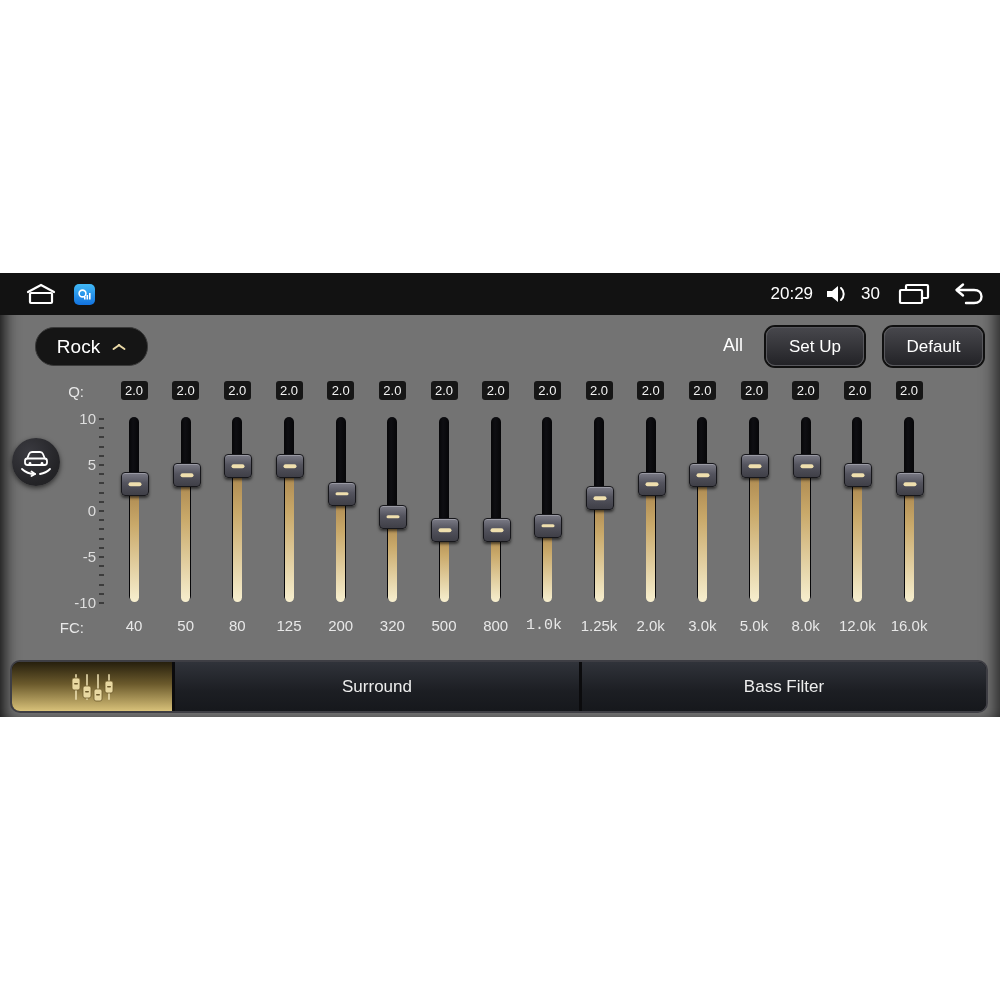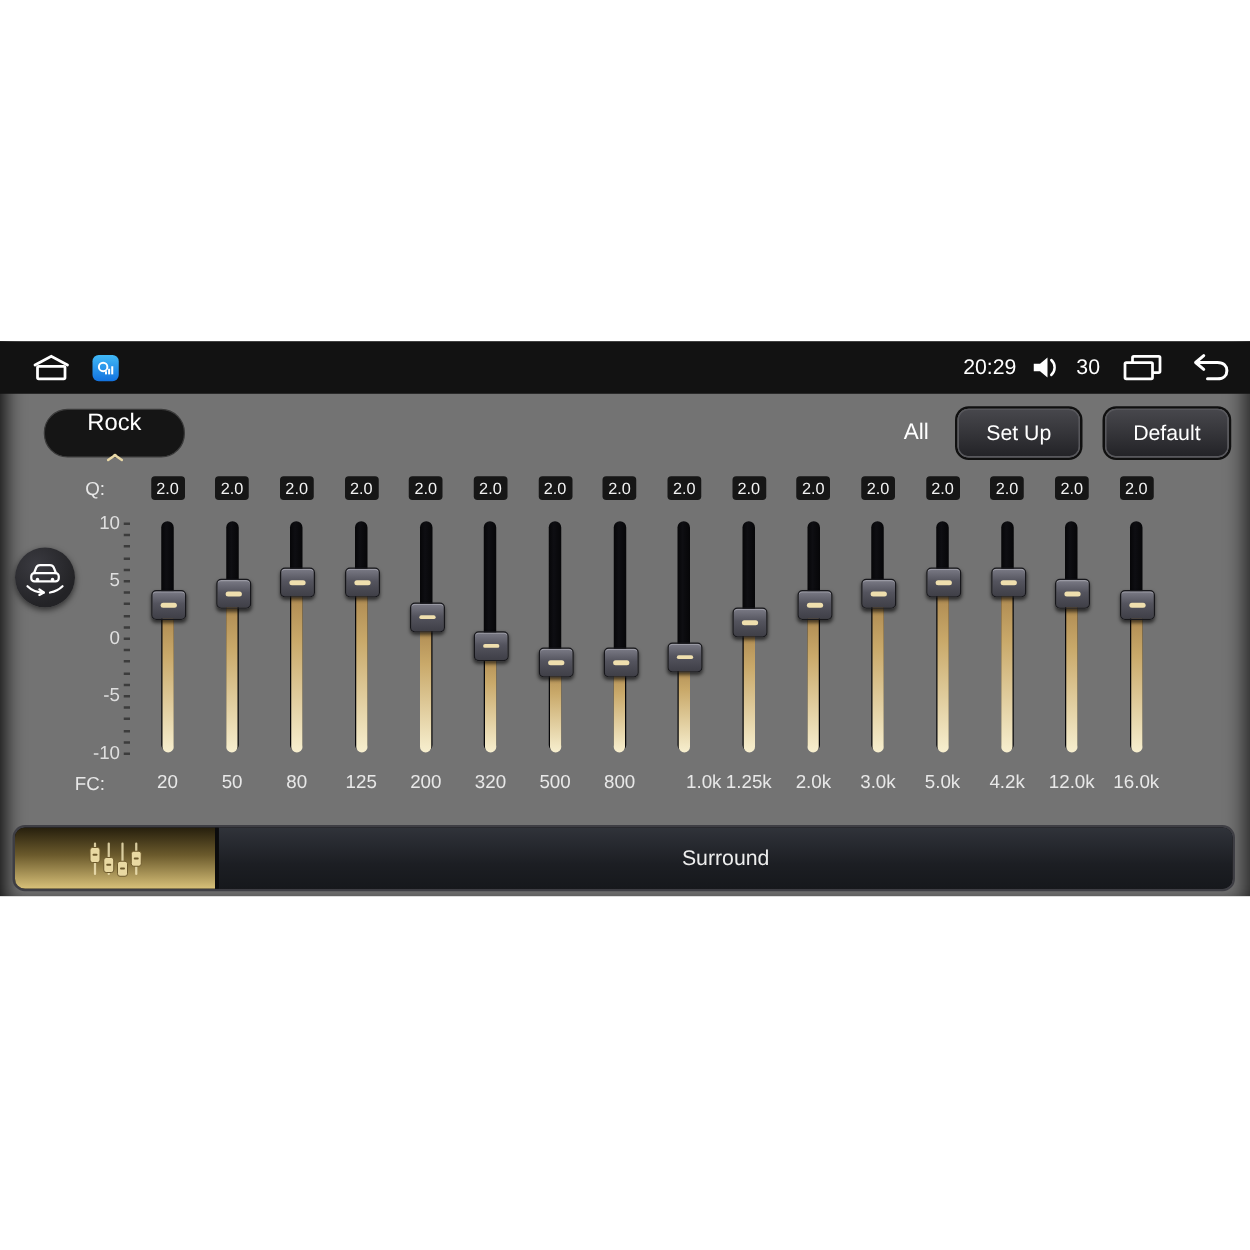--- a/index.html
+++ b/index.html
@@ -8,21 +8,21 @@
     overflow:hidden;box-shadow:inset 14px 0 16px -10px rgba(0,0,0,.9), inset -14px 0 16px -10px rgba(0,0,0,.7);}
   
   .statusbar{position:absolute;left:0;top:0;width:1000px;height:42px;background:#121212;display:flex;align-items:center;}
   .sb-left{display:flex;align-items:center;gap:18px;margin-left:26px;}
   .sb-right{margin-left:auto;margin-right:16px;display:flex;align-items:center;gap:12px;color:#fff;font-size:17px;}
   .app-ico{width:21px;height:21px;border-radius:5px;background:linear-gradient(180deg,#41b9f6,#1272df);
     display:flex;align-items:center;justify-content:center;}
   .sb-icon{display:block;}
   
   .pill{position:absolute;left:35px;top:54px;width:111px;height:37px;border-radius:19px;background:#151515;
-    border:1px solid #3a3a3a;display:flex;align-items:center;justify-content:center;gap:12px;cursor:pointer;flex-direction:column;}
+    border:1px solid #3a3a3a;display:flex;align-items:center;justify-content:center;gap:12px;cursor:pointer;}
   .pill .txt{color:#fff;font-size:19px;}
   .chev{width:14px;height:8px;position:relative;}
   .chev:before,.chev:after{content:"";position:absolute;top:3px;width:9px;height:2.4px;background:#e9d8a6;border-radius:2px;}
   .chev:before{left:0;transform:rotate(-35deg);}
   .chev:after{right:0;transform:rotate(35deg);}
   .all-label{position:absolute;left:712px;top:54px;width:42px;height:37px;line-height:37px;text-align:center;
     color:#fff;font-size:18px;cursor:pointer;}
   .hbtn{position:absolute;top:54px;height:37px;border-radius:9px;color:#fff;font-size:17px;
     background:linear-gradient(180deg,#47474c,#232327);border:1px solid #57575c;box-shadow:0 0 0 2px #101010;
     display:flex;align-items:center;justify-content:center;cursor:pointer;}
@@ -144,21 +144,21 @@
       <div class="tick" style="top: 301.4px;"></div>
       <div class="tick" style="top: 310.6px;"></div>
       <div class="tick" style="top: 319.8px;"></div>
       <div class="tick" style="top: 329px;"></div>
       <div class="qbadge" style="left: 120.5px;">2.0</div>
       <div class="track" style="left: 129px;"></div>
       <div class="fill" style="left: 129.5px; top: 210.4px; height: 118.6px;"></div>
       <div class="handle" style="left: 121px; top: 199.4px;">
         <div class="dash"></div>
       </div>
-      <div class="fclabel" style="left: 107px;">20</div>
+      <div class="fclabel" style="left: 107px;">40</div>
       <div class="qbadge" style="left: 172.17px;">2.0</div>
       <div class="track" style="left: 180.67px;"></div>
       <div class="fill" style="left: 181.17px; top: 201.2px; height: 127.8px;"></div>
       <div class="handle" style="left: 172.67px; top: 190.2px;">
         <div class="dash"></div>
       </div>
       <div class="fclabel" style="left: 158.67px;">50</div>
       <div class="qbadge" style="left: 223.84px;">2.0</div>
       <div class="track" style="left: 232.34px;"></div>
       <div class="fill" style="left: 232.84px; top: 192px; height: 137px;"></div>
@@ -200,21 +200,21 @@
       <div class="handle" style="left: 482.69px; top: 245.4px;">
         <div class="dash"></div>
       </div>
       <div class="fclabel" style="left: 468.69px;">800</div>
       <div class="qbadge" style="left: 533.86px;">2.0</div>
       <div class="track" style="left: 542.36px;"></div>
       <div class="fill" style="left: 542.86px; top: 251.8px; height: 77.2px;"></div>
       <div class="handle" style="left: 534.36px; top: 240.8px;">
         <div class="dash"></div>
       </div>
-      <div class="fclabel" style="left: 536px;">1.0k</div>
+      <div class="fclabel" style="left: 517px; font-family: Liberation Mono, monospace;">1.0k</div>
       <div class="qbadge" style="left: 585.53px;">2.0</div>
       <div class="track" style="left: 594.03px;"></div>
       <div class="fill" style="left: 594.53px; top: 224.2px; height: 104.8px;"></div>
       <div class="handle" style="left: 586.03px; top: 213.2px;">
         <div class="dash"></div>
       </div>
       <div class="fclabel" style="left: 572.03px;">1.25k</div>
       <div class="qbadge" style="left: 637.2px;">2.0</div>
       <div class="track" style="left: 645.7px;"></div>
       <div class="fill" style="left: 646.2px; top: 210.4px; height: 118.6px;"></div>
@@ -235,21 +235,21 @@
       <div class="handle" style="left: 741.04px; top: 181px;">
         <div class="dash"></div>
       </div>
       <div class="fclabel" style="left: 727.04px;">5.0k</div>
       <div class="qbadge" style="left: 792.21px;">2.0</div>
       <div class="track" style="left: 800.71px;"></div>
       <div class="fill" style="left: 801.21px; top: 192px; height: 137px;"></div>
       <div class="handle" style="left: 792.71px; top: 181px;">
         <div class="dash"></div>
       </div>
-      <div class="fclabel" style="left: 778.71px;">4.2k</div>
+      <div class="fclabel" style="left: 778.71px;">8.0k</div>
       <div class="qbadge" style="left: 843.88px;">2.0</div>
       <div class="track" style="left: 852.38px;"></div>
       <div class="fill" style="left: 852.88px; top: 201.2px; height: 127.8px;"></div>
       <div class="handle" style="left: 844.38px; top: 190.2px;">
         <div class="dash"></div>
       </div>
       <div class="fclabel" style="left: 830.38px;">12.0k</div>
       <div class="qbadge" style="left: 895.55px;">2.0</div>
       <div class="track" style="left: 904.05px;"></div>
       <div class="fill" style="left: 904.55px; top: 210.4px; height: 118.6px;"></div>
@@ -284,15 +284,18 @@
           <rect x="25" y="18" width="8" height="12" rx="2" fill="#e9d9a2" stroke="#6d5a2c" stroke-width="0.8"></rect>
           <rect x="27" y="23" width="4" height="1.6" rx="0.8" fill="#6d5a2c"></rect>
           <rect x="39.1" y="3" width="1.8" height="26" rx="0.9" fill="#efe2b4" opacity="0.85"></rect>
           <rect x="36" y="10" width="8" height="12" rx="2" fill="#e9d9a2" stroke="#6d5a2c" stroke-width="0.8"></rect>
           <rect x="38" y="15" width="4" height="1.6" rx="0.8" fill="#6d5a2c"></rect>
         </svg>
       </div>
       <div class="tab">
         <span>Surround</span>
       </div>
+      <div class="tab">
+        <span>Bass Filter</span>
+      </div>
     </div>
 
 </div>
 
 </body></html>

